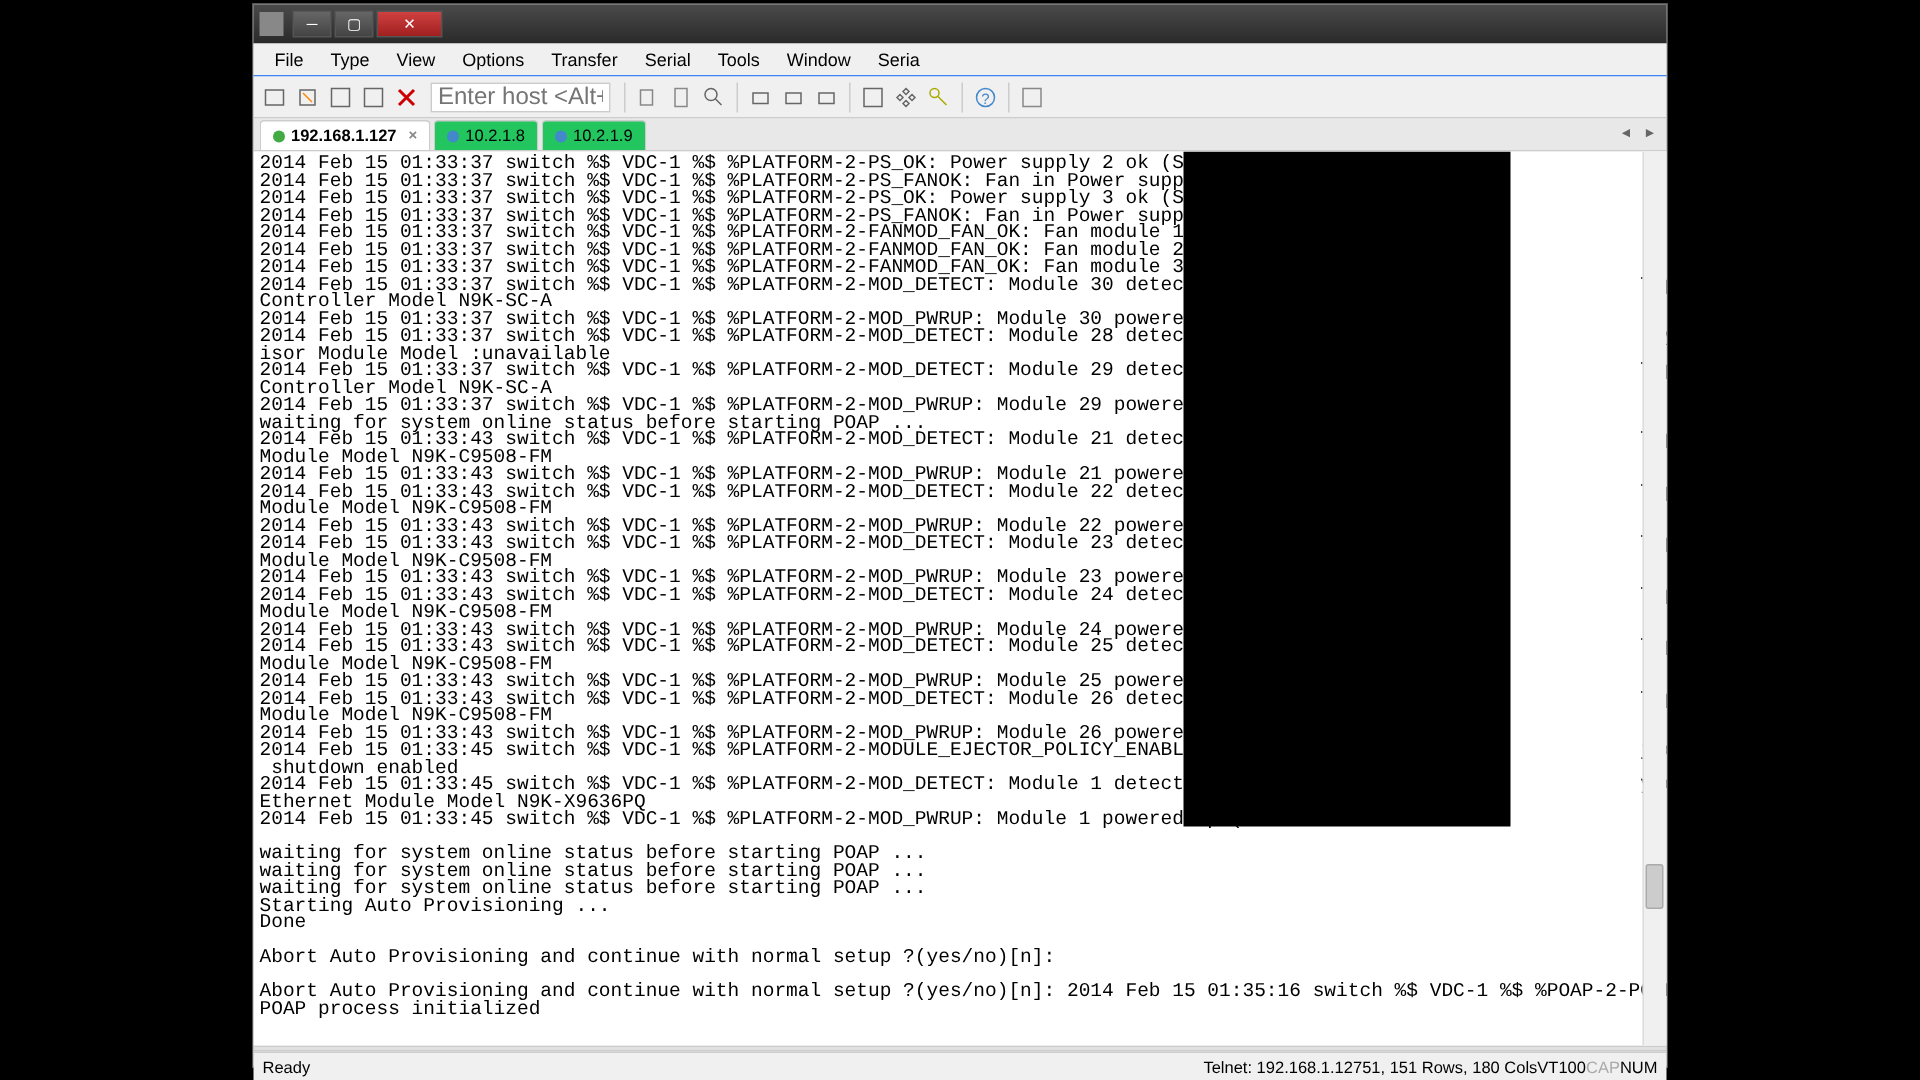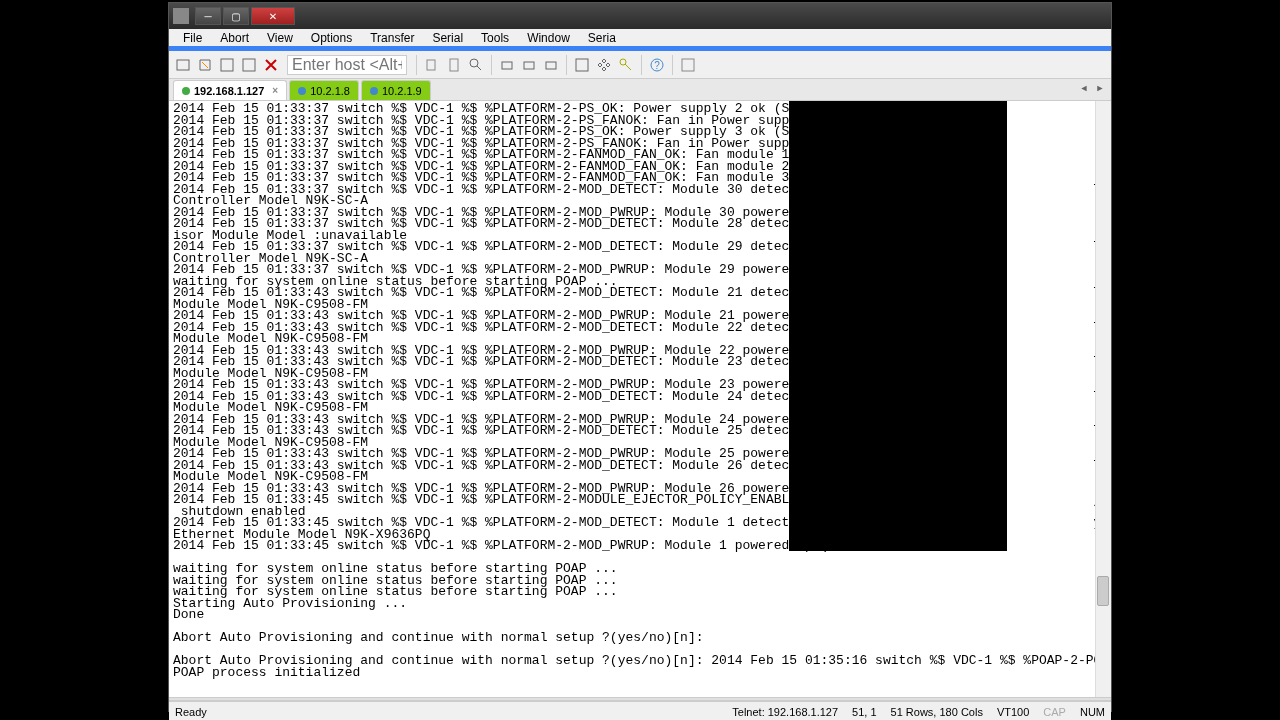--- a/index.html
+++ b/index.html
@@ -4,62 +4,62 @@
 <style>
 * { margin: 0; padding: 0; box-sizing: border-box; }
 body { background: #000; width: 1280px; height: 720px; font-family: Tahoma, sans-serif; overflow: hidden; position: relative; }
 .window { position: absolute; left: 168px; top: 2px; width: 944px; height: 710px; background: #f0f0f0; border: 1px solid #555; box-shadow: 0 0 8px rgba(0,0,0,0.5); }
 .titlebar { height: 26px; background: linear-gradient(to bottom, #4a4a4a 0%, #2a2a2a 100%); display: flex; align-items: center; padding: 0 4px; }
 .titlebar-icon { width: 16px; height: 16px; background: #888; margin-right: 6px; }
 .titlebar-text { color: #fff; font-size: 12px; flex: 1; }
 .titlebar-buttons { display: flex; gap: 2px; }
 .tb-btn { width: 26px; height: 18px; border: 1px solid #555; background: linear-gradient(to bottom, #666, #444); color: #fff; font-size: 10px; display: flex; align-items: center; justify-content: center; cursor: pointer; }
 .tb-btn.close { background: linear-gradient(to bottom, #d04040, #a02020); width: 44px; }
-.menubar { height: 22px; background: #f0f0f0; display: flex; align-items: center; padding: 0 6px; gap: 2px; font-size: 12px; border-bottom: 5px solid #3b82f6; }
+.menubar { height: 22px; background: #f0f0f0; display: flex; align-items: center; padding: 0 6px; gap: 2px; font-size: 12px; border-bottom: 1px solid #3b82f6; }
 .menu-item { padding: 2px 8px; cursor: pointer; }
 .toolbar { height: 28px; background: #f0f0f0; display: flex; align-items: center; padding: 0 4px; gap: 2px; border-bottom: 1px solid #ccc; }
 .tool-btn { width: 20px; height: 20px; display: flex; align-items: center; justify-content: center; cursor: pointer; }
 .tool-btn svg { width: 16px; height: 16px; }
 .host-input { width: 120px; height: 20px; border: 1px solid #ccc; padding: 0 4px; font-size: 16px; color: #888; margin: 0 4px; background: #fff; }
 .tool-sep { width: 1px; height: 20px; background: #ccc; margin: 0 3px; }
 .tabbar { height: 22px; background: #e8e8e8; display: flex; align-items: flex-end; padding: 0 4px; border-bottom: 1px solid #ccc; position: relative; }
-.tab { height: 20px; padding: 0 8px; display: flex; align-items: center; gap: 4px; font-size: 11px; border: 1px solid #ccc; border-bottom: none; background: #84cc16; margin-right: 2px; cursor: pointer; border-radius: 3px 3px 0 0; }
+.tab { height: 20px; padding: 0 8px; display: flex; align-items: center; gap: 4px; font-size: 11px; border: 1px solid #ccc; border-bottom: none; background: #22c55e; margin-right: 2px; cursor: pointer; border-radius: 3px 3px 0 0; }
 .tab.active { background: #fff; font-weight: bold; }
 .tab-dot { width: 8px; height: 8px; border-radius: 50%; }
 .tab-dot.green { background: #4a4; }
 .tab-dot.blue { background: #48c; }
 .tab-close { font-size: 10px; color: #888; margin-left: 4px; }
 .tab-arrows { position: absolute; right: 4px; top: 2px; display: flex; gap: 2px; }
 .tab-arrow { width: 14px; height: 14px; font-size: 9px; display: flex; align-items: center; justify-content: center; cursor: pointer; color: #666; }
 .terminal { height: 596px; background: #fff; position: relative; overflow: hidden; }
 .terminal-content { position: absolute; left: 4px; top: 2px; font-family: 'Courier New', monospace; font-size: 13px; line-height: 11.5px; white-space: pre; color: #000; }
 .black-overlay { position: absolute; left: 620px; top: 0; width: 218px; height: 450px; background: #000; }
 .scrollbar-v { position: absolute; right: 0; top: 0; width: 16px; height: 100%; background: #f0f0f0; border-left: 1px solid #ddd; }
 .scroll-thumb { position: absolute; right: 2px; width: 12px; height: 30px; background: #ccc; border: 1px solid #aaa; border-radius: 2px; top: 475px; }
 .resize-strip { height: 4px; background: #e0e0e0; border-top: 1px solid #ccc; border-bottom: 1px solid #ccc; }
 .statusbar { height: 20px; background: #f0f0f0; display: flex; align-items: center; padding: 0 6px; font-size: 11px; border-top: 1px solid #ccc; justify-content: flex-end; }
 .status-left { flex: 1; }
-.status-right { display: flex; gap: 14px; }
+.status-right { display: flex; }
 </style>
 </head>
 <body>
 
 <div class="window">
   <div class="titlebar">
     <div class="titlebar-icon"></div>
     <div class="titlebar-buttons">
       <div class="tb-btn">─</div>
       <div class="tb-btn">▢</div>
       <div class="tb-btn close">✕</div>
     </div>
   </div>
 
   <div class="menubar">
     <div class="menu-item">File</div>
-    <div class="menu-item">Abort</div>
+    <div class="menu-item">Type</div>
     <div class="menu-item">View</div>
     <div class="menu-item">Options</div>
     <div class="menu-item">Transfer</div>
     <div class="menu-item">Serial</div>
     <div class="menu-item">Tools</div>
     <div class="menu-item">Window</div>
     <div class="menu-item">Seria</div>
   </div>
 
   <div class="toolbar">

